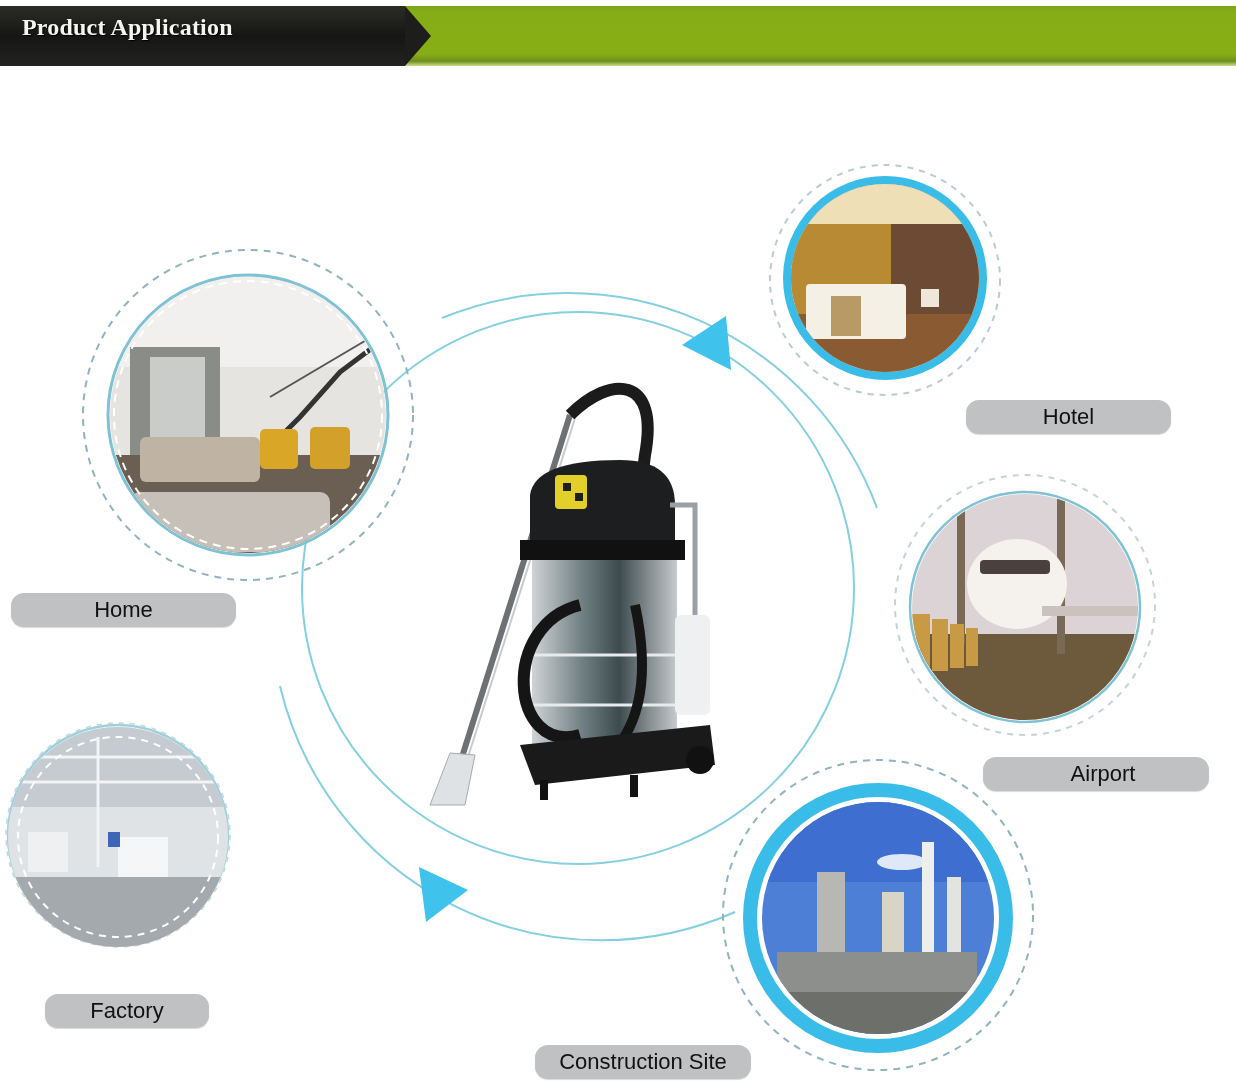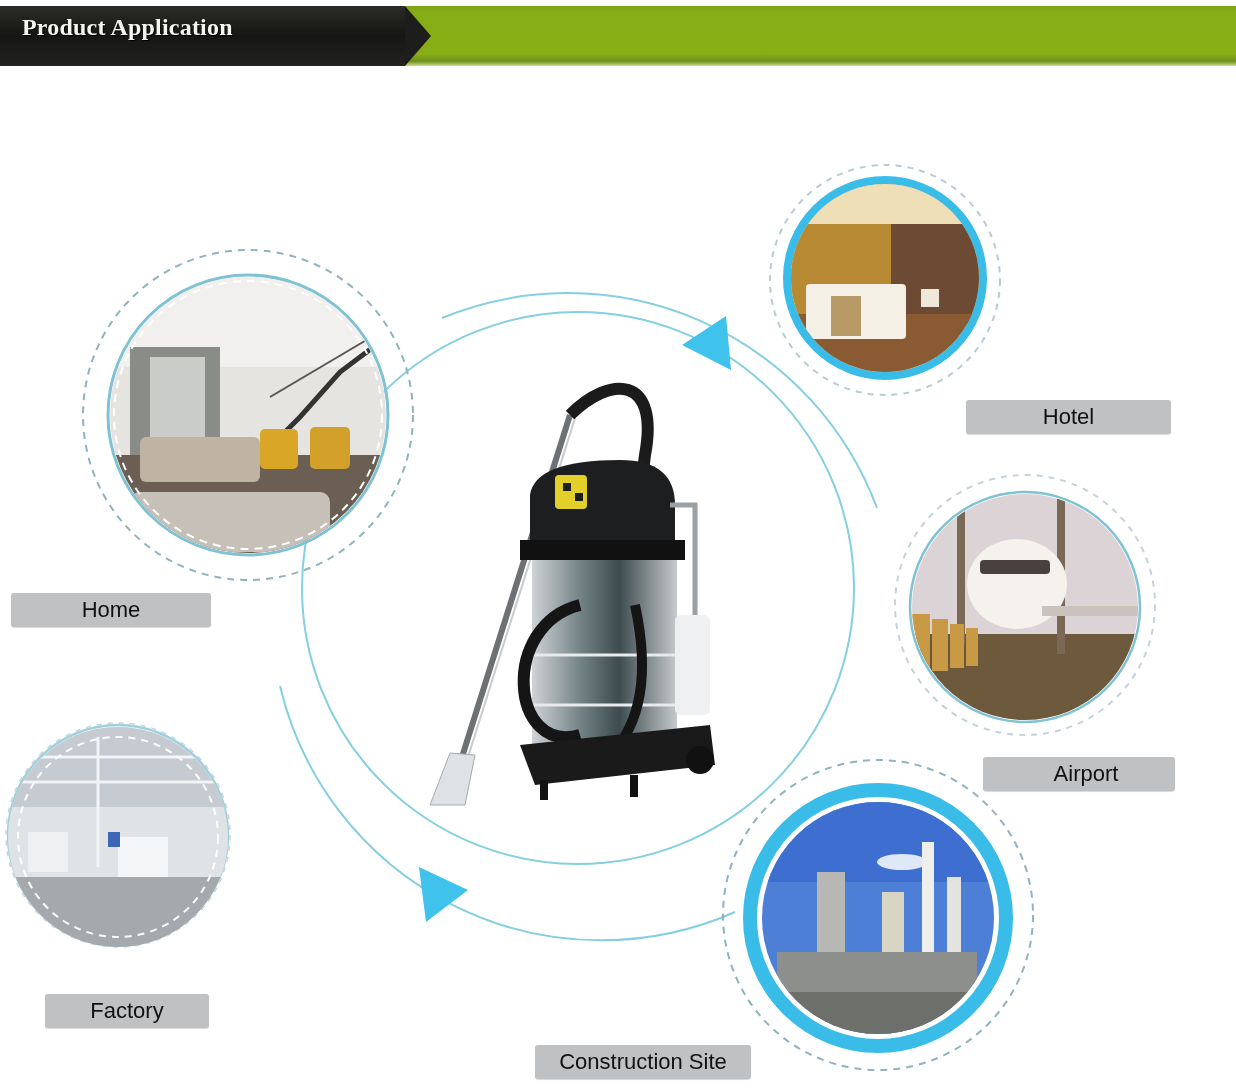--- a/index.html
+++ b/index.html
@@ -14,21 +14,21 @@
   .banner-notch { position:absolute; left:405px; top:0; width:0; height:0;
     border-top:30px solid transparent; border-bottom:30px solid transparent; border-left:26px solid #1d1d1b; }
   .banner-title { position:absolute; left:22px; top:8px; font-family:"Liberation Serif", serif;
     font-weight:bold; font-size:24px; color:#f4f4f0; letter-spacing:0.2px; text-shadow:1px 1px 1px #000; }
 
   svg.rings { position:absolute; left:0; top:0; width:1236px; height:1089px; }
 
   .photo { position:absolute; border-radius:50%; overflow:hidden; }
   .photo .scene { position:absolute; inset:0; }
 
-  .label { position:absolute; height:34px; background:#c0c1c3; border-radius:3px;
+  .label { position:absolute; height:34px; background:#c0c1c3; border-radius:13px;
     display:flex; align-items:center; justify-content:center;
     font-size:22px; color:#111; box-shadow:0 1px 1px rgba(0,0,0,0.15); }
 
   .vacuum { position:absolute; left:420px; top:375px; width:320px; height:440px; }
 </style>
 </head>
 <body>
 
 <div class="banner">
   <div class="banner-dark"></div>
@@ -172,17 +172,17 @@
 
   <path d="M160 230 C 80 250, 90 380, 160 360" fill="none" stroke="#151515" stroke-width="12"></path>
   <path d="M215 230 C 230 300, 220 350, 190 380" fill="none" stroke="#151515" stroke-width="10"></path>
 
   <path d="M100 370 L 290 350 L 295 390 L 115 410 Z" fill="#1a1a1a"></path>
   <circle cx="280" cy="385" r="14" fill="#111"></circle>
   <rect x="120" y="405" width="8" height="20" fill="#111"></rect>
     <rect x="210" y="400" width="8" height="22" fill="#111"></rect>
 </svg>
 
-<div class="label" style="left:11px;top:593px;width:200px;">Home</div>
+<div class="label" style="left:11px;top:593px;width:225px;">Home</div>
 <div class="label" style="left:966px;top:400px;width:205px;">Hotel</div>
-<div class="label" style="left:983px;top:757px;width:192px;padding-left:14px;">Airport</div>
+<div class="label" style="left:983px;top:757px;width:226px;padding-left:14px;">Airport</div>
 <div class="label" style="left:45px;top:994px;width:164px;">Factory</div>
 <div class="label" style="left:535px;top:1045px;width:216px;">Construction Site</div>
 
 </body></html>

